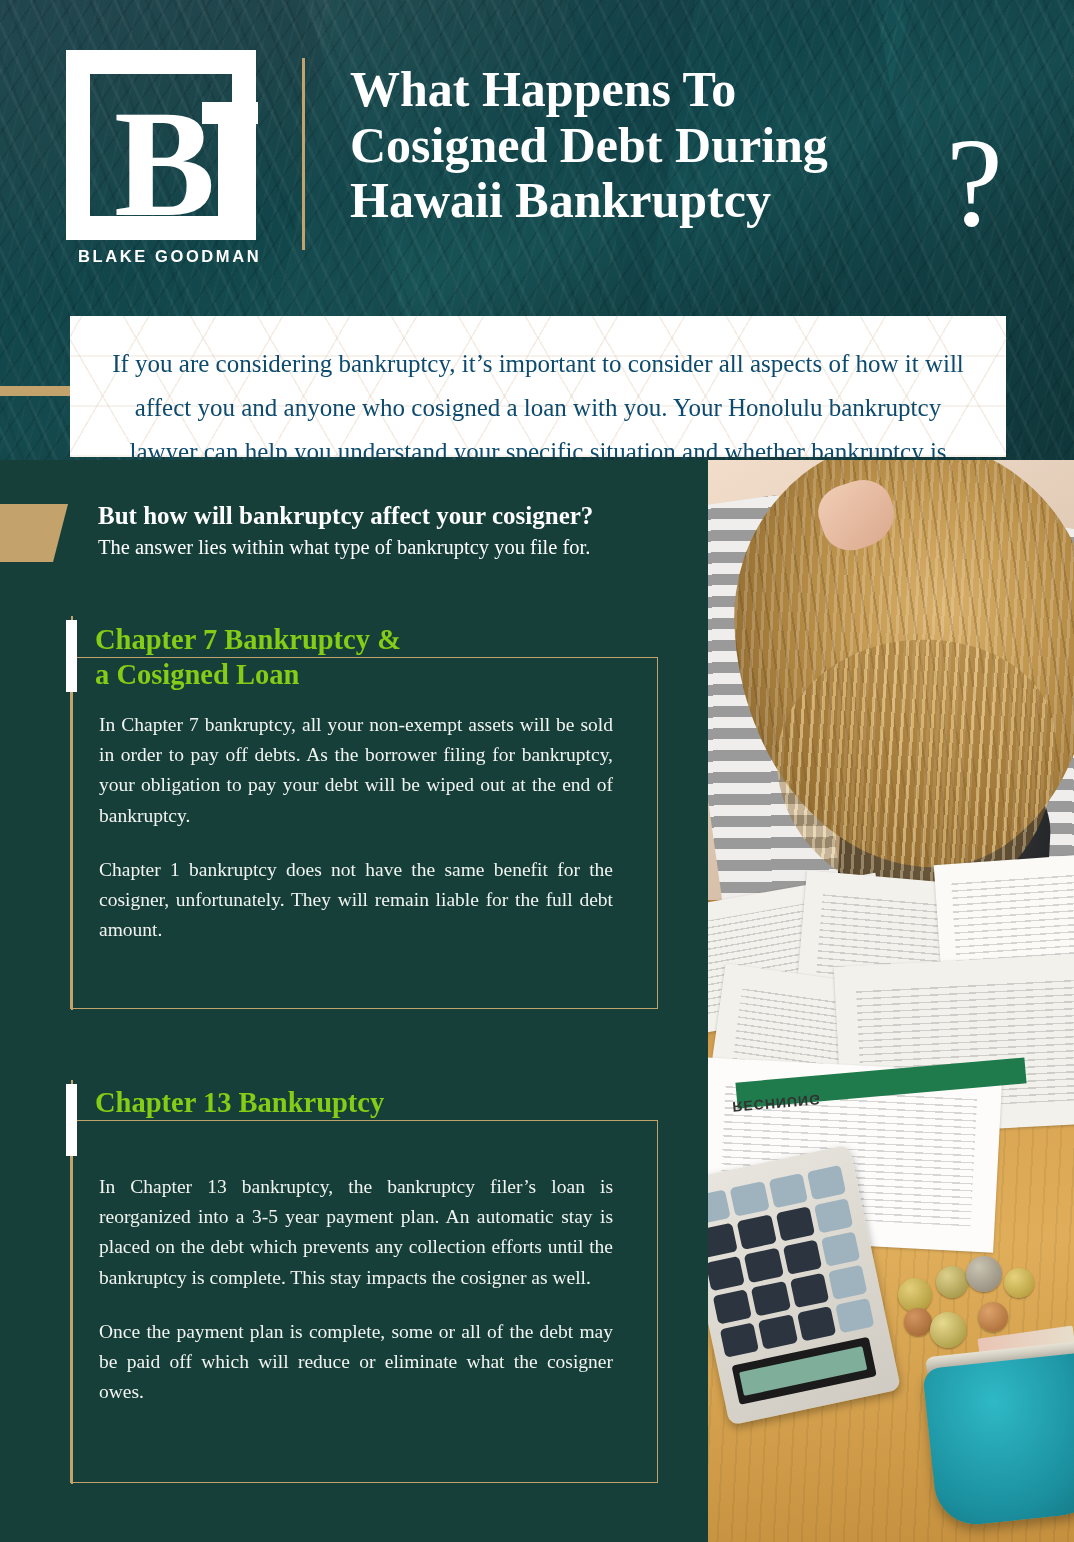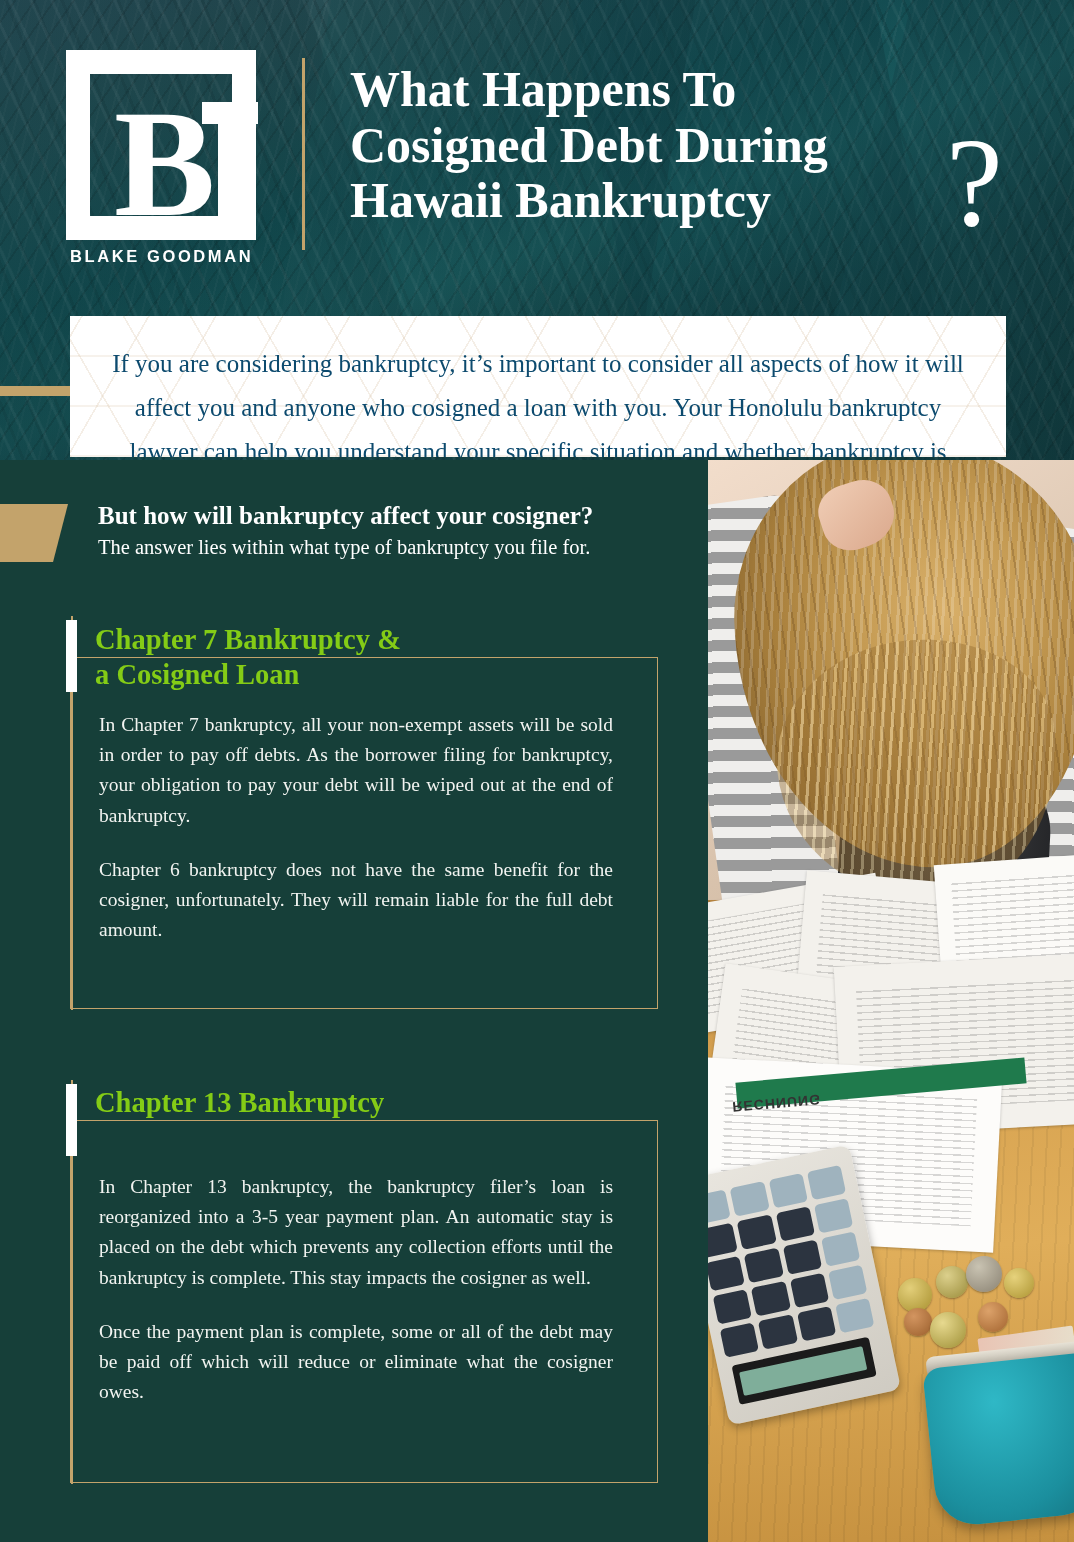--- a/index.html
+++ b/index.html
@@ -43,21 +43,21 @@
   .hero-shade{position:absolute;inset:0;background:linear-gradient(180deg,rgba(20,50,58,.30),rgba(12,40,44,.18) 55%,rgba(14,48,50,.34));}
 
   
   .logo-wrap{position:absolute;left:66px;top:50px;width:196px;height:225px;}
   .logo-box{position:absolute;left:0;top:0;width:190px;height:190px;
             border:24px solid #ffffff;box-sizing:border-box;}
   .logo-b{position:absolute;left:48px;top:38px;color:#fff;font-family:"Liberation Serif",serif;
           font-size:152px;font-weight:700;line-height:1;letter-spacing:-6px;}
   .logo-j{position:absolute;left:152px;top:52px;width:22px;height:130px;background:#fff;}
   .logo-j-top{position:absolute;left:136px;top:52px;width:56px;height:22px;background:#fff;}
-  .logo-name{position:absolute;left:4px;top:197px;width:200px;color:#fff;
+  .logo-name{position:absolute;left:12px;top:197px;width:200px;color:#fff;
              font-family:"Liberation Sans",sans-serif;font-size:16.5px;font-weight:700;letter-spacing:2.6px;}
 
   
   .hero-div{position:absolute;left:302px;top:58px;width:3px;height:192px;background:#c3a36b;}
 
   
   .hero-title{position:absolute;left:350px;top:62px;width:600px;color:#ffffff;
               font-family:"Liberation Serif",serif;font-size:50px;line-height:1.11;font-weight:700;}
   .hero-title span{display:block;white-space:nowrap;}
   .qmark{position:absolute;left:946px;top:118px;color:#ffffff;
@@ -261,21 +261,21 @@
 
   <div class="sec-frame" style="left:70px;top:657px;width:588px;height:352px;border-top-color:#c3a36b;"></div>
   <div class="accent-line" style="top:616px;height:394px;"></div>
   <div class="accent-bar" style="top:620px;"></div>
   <div class="sec-title" style="top:623px;">
     <div>Chapter 7 Bankruptcy &amp;</div>
     <div>a Cosigned Loan</div>
   </div>
   <div class="sec-body" style="top:710px;">
     <p>In Chapter 7 bankruptcy, all your non-exempt assets will be sold in order to pay off debts. As the borrower filing for bankruptcy, your obligation to pay your debt will be wiped out at the end of bankruptcy.</p>
-    <p>Chapter 6 bankruptcy does not have the same benefit for the cosigner, unfortunately. They will remain liable for the full debt amount.</p>
+    <p>Chapter 1 bankruptcy does not have the same benefit for the cosigner, unfortunately. They will remain liable for the full debt amount.</p>
   </div>
 
   <div class="sec-frame" style="left:70px;top:1120px;width:588px;height:363px;"></div>
   <div class="accent-line" style="top:1080px;height:404px;"></div>
   <div class="accent-bar" style="top:1084px;"></div>
   <div class="sec-title" style="top:1086px;">
     <div>Chapter 13 Bankruptcy</div>
   </div>
   <div class="sec-body" style="top:1172px;">
     <p>In Chapter 13 bankruptcy, the bankruptcy filer’s loan is reorganized into a 3-5 year payment plan. An automatic stay is placed on the debt which prevents any collection efforts until the bankruptcy is complete. This stay impacts the cosigner as well.</p>

